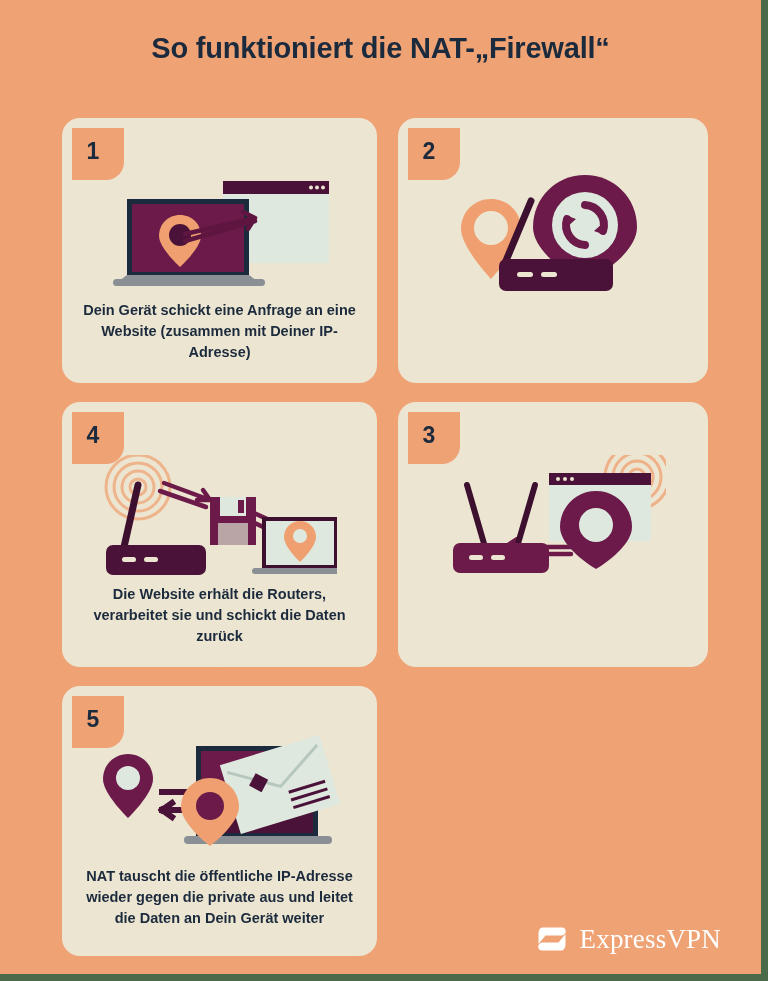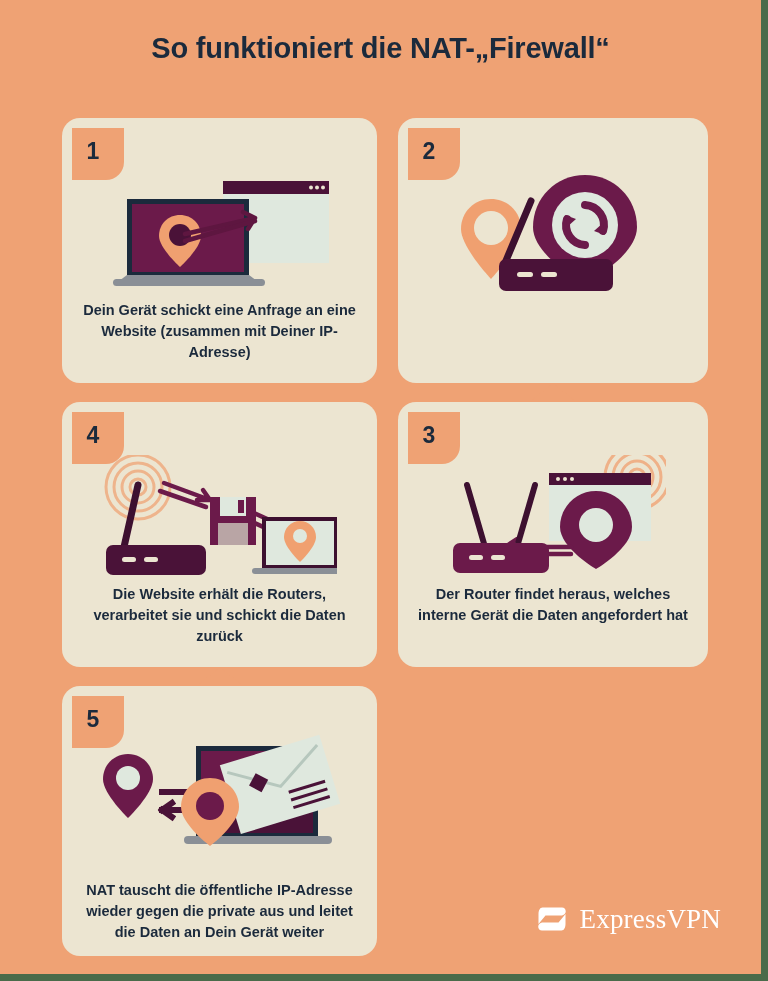--- a/index.html
+++ b/index.html
@@ -86,21 +86,21 @@
   .card.tall .caption { top: 176px; }
 
   
   .conn { position: absolute; }
   .conn svg { display: block; }
 
   
   .logo {
     position: absolute;
     right: 40px;
-    bottom: 36px;
+    bottom: 16px;
     display: flex;
     align-items: center;
     gap: 9px;
   }
   .logo-mark { display: block; }
   .logo-text {
     color: #ffffff;
     font-family: "Liberation Serif", serif;
     font-size: 27px;
     letter-spacing: 0.2px;
@@ -189,21 +189,20 @@
         <path d="M130 99 L70 99" stroke="#6b1a4a" stroke-width="4.5" fill="none" stroke-linecap="round"></path>
 
         <path d="M26 30 L44 92" stroke="#3d1030" stroke-width="6" stroke-linecap="round"></path>
         <path d="M94 30 L76 92" stroke="#3d1030" stroke-width="6" stroke-linecap="round"></path>
 
         <rect x="12" y="88" width="96" height="30" rx="7" fill="#6b1a4a"></rect>
         <rect x="28" y="100" width="14" height="5" rx="2.5" fill="#ece5d1"></rect>
         <rect x="50" y="100" width="14" height="5" rx="2.5" fill="#ece5d1"></rect>
       </svg>
     </div>
-    <div class="caption">Der Router findet heraus, welches interne Gerät die Daten angefordert hat</div>
   </div>
 
   <div class="card" style="left:62px; top:402px; width:315px; height:265px;">
     <div class="badge">4</div>
     <div class="art">
       <svg width="235" height="130" viewBox="0 0 235 130">
 
         <g fill="none" stroke="#f0a070" stroke-width="3" opacity="0.7">
           <circle cx="36" cy="32" r="8"></circle>
           <circle cx="36" cy="32" r="16"></circle>
@@ -259,21 +258,21 @@
           <rect x="128" y="20" width="104" height="72" fill="#dfe8de"></rect>
           <path d="M133 29 L180 58 L227 29" stroke="#b6c7bd" stroke-width="3" fill="none"></path>
           <path d="M150 48 l10 -10 l10 10 l-10 10 Z" fill="#4a1238"></path>
           <path d="M186 66 L224 66 M186 74 L224 74 M186 82 L224 82" stroke="#4a1238" stroke-width="3"></path>
         </g>
 
         <path d="M110 48 C94 48 81 61 81 77 C81 94 110 116 110 116 C110 116 139 94 139 77 C139 61 126 48 110 48 Z" fill="#f0a070"></path>
         <circle cx="110" cy="76" r="14" fill="#6b1a4a"></circle>
       </svg>
     </div>
-    <div class="caption" style="top:194px;">NAT tauscht die öffentliche IP-Adresse wieder gegen die private aus und leitet die Daten an Dein Gerät weiter</div>
+    <div class="caption" style="top:180px;">NAT tauscht die öffentliche IP-Adresse wieder gegen die private aus und leitet die Daten an Dein Gerät weiter</div>
   </div>
 
   <div class="conn" style="left:377px; top:205px; width:21px; height:100px;">
     <svg width="21" height="100" viewBox="0 0 21 100">
       <path d="M0 0 L21 0 L21 27 L0 50 L21 73 L21 100 L0 100 Z" fill="#efa274"></path>
     </svg>
   </div>
 
   <div class="conn" style="left:503px; top:383px; width:100px; height:19px;">
     <svg width="100" height="19" viewBox="0 0 100 19">

